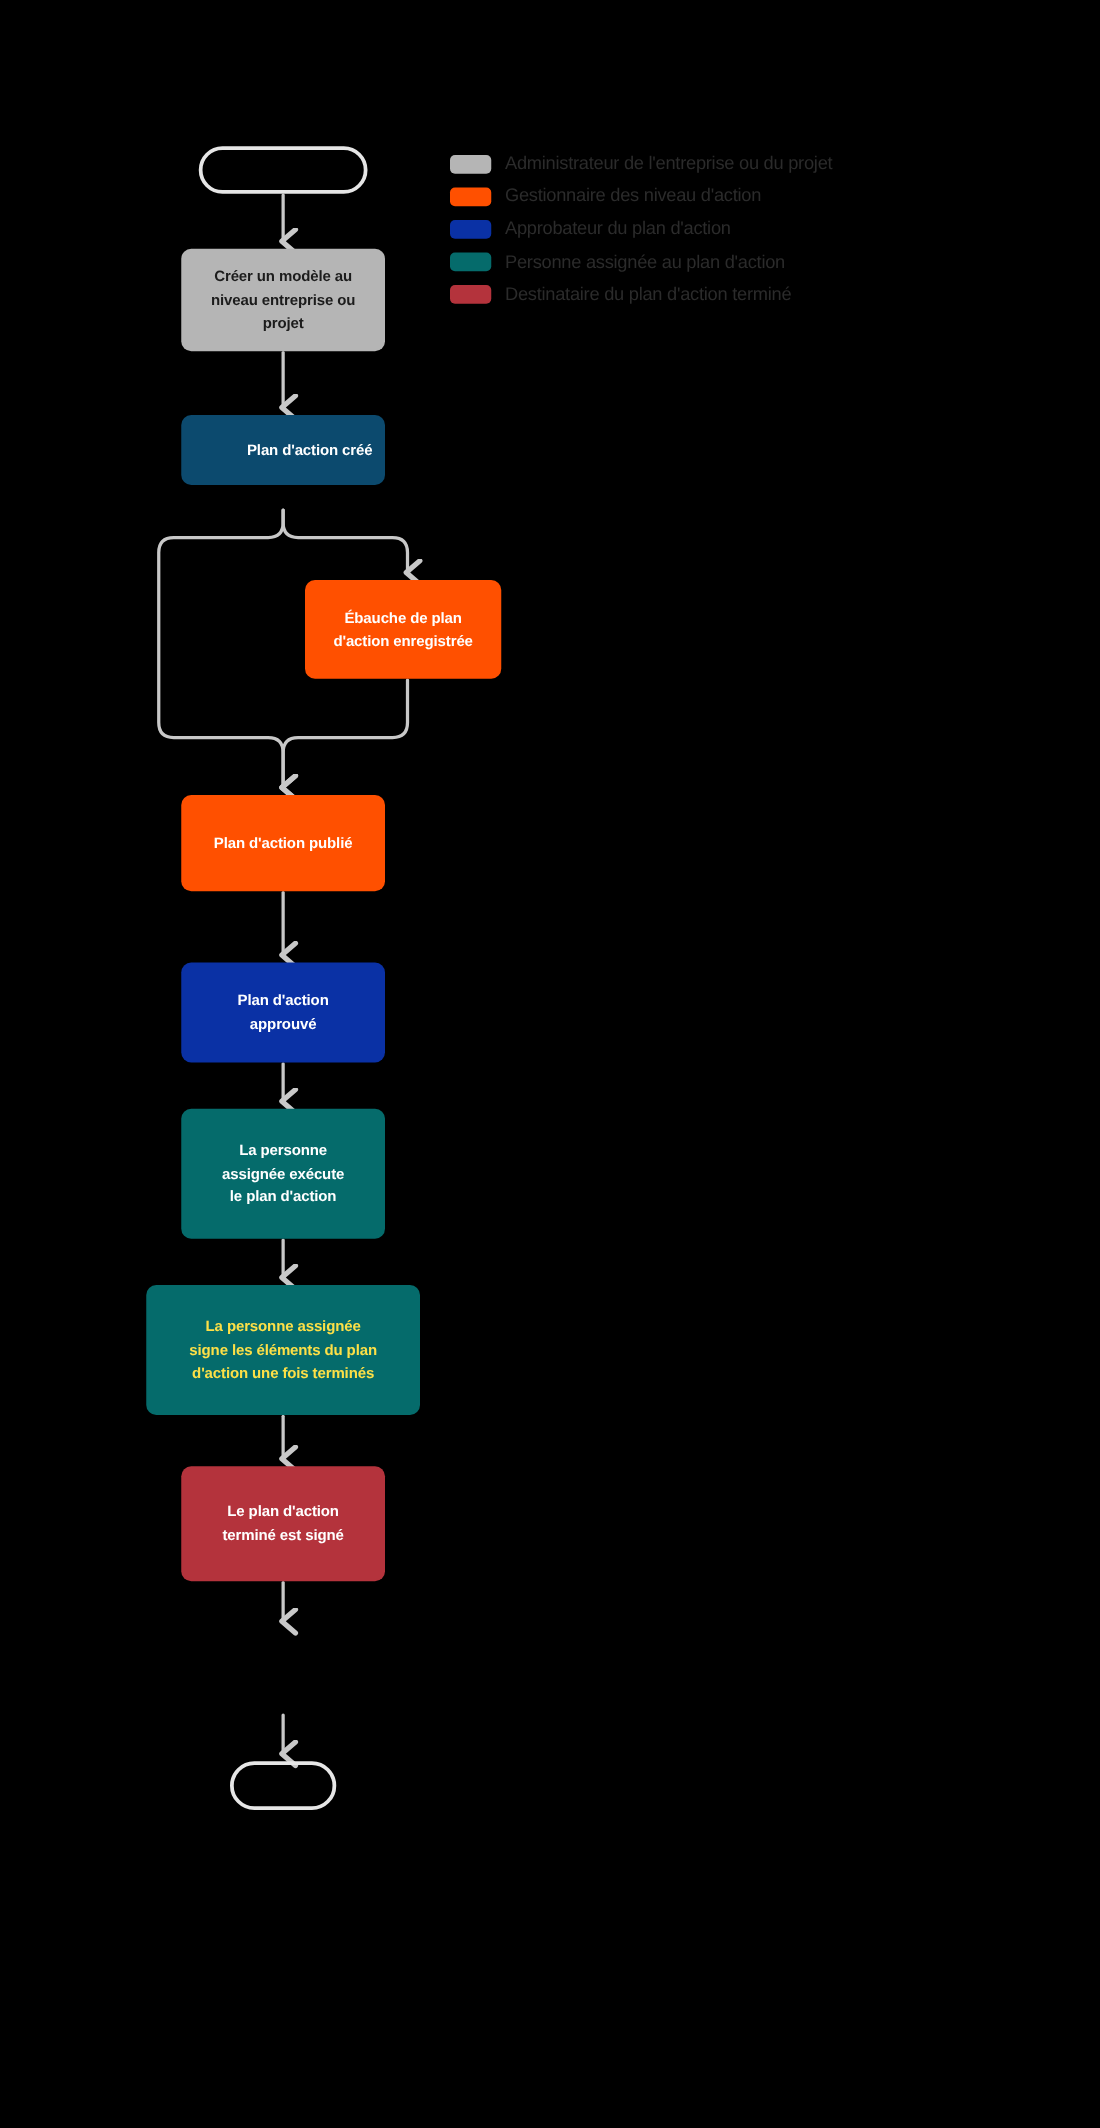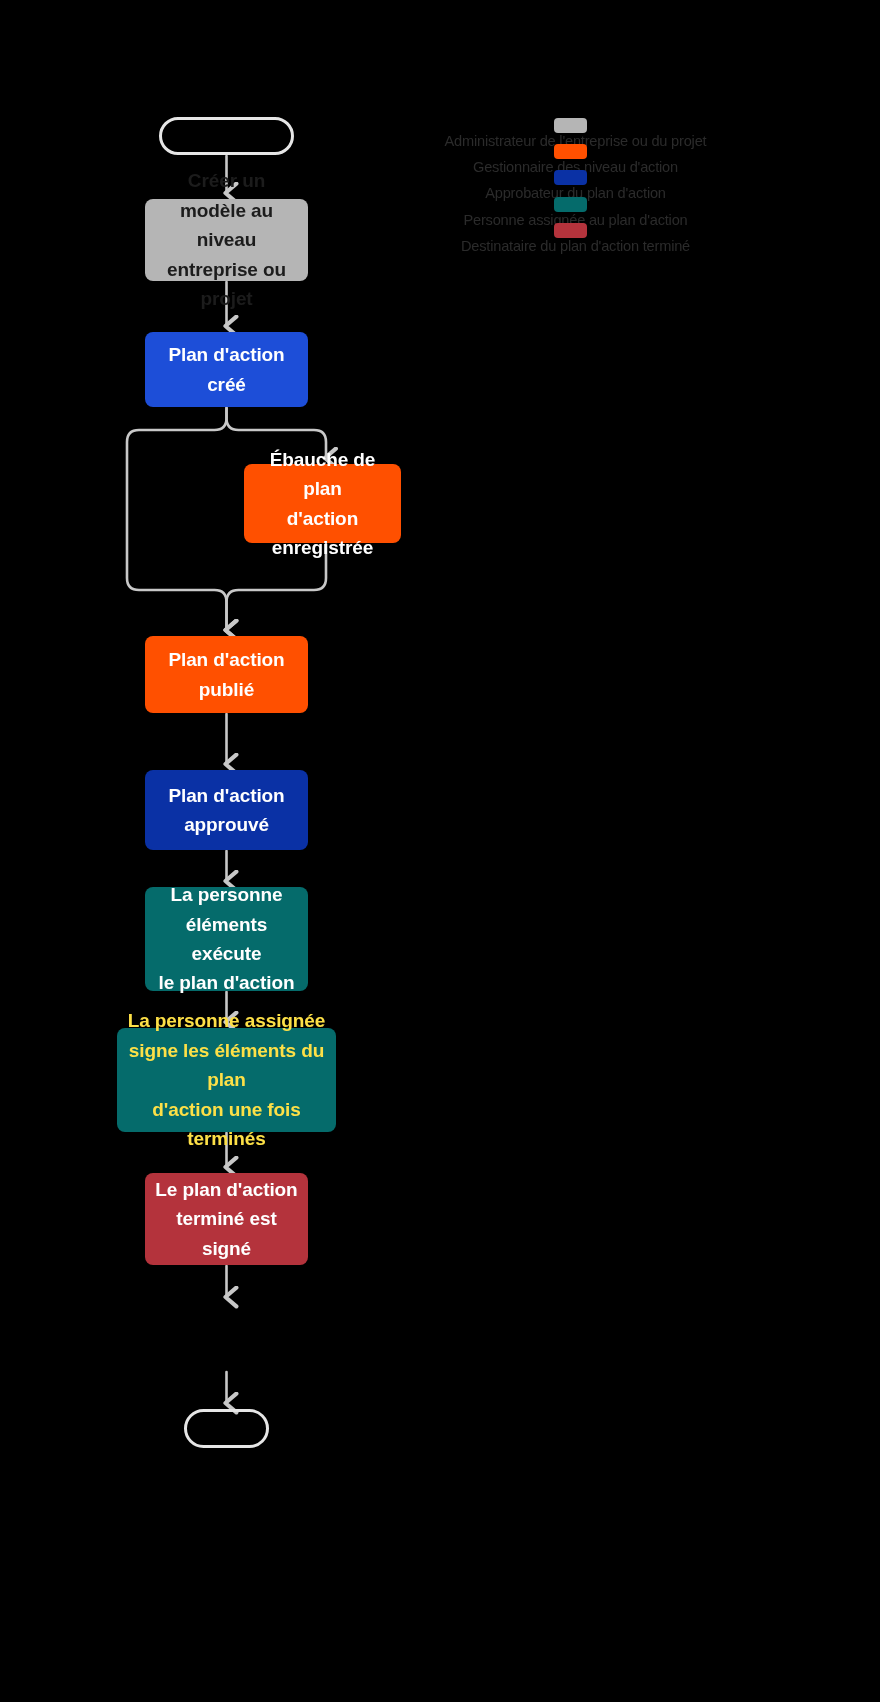--- a/index.html
+++ b/index.html
@@ -31,21 +31,21 @@
   
   .node {
     position: absolute;
     box-sizing: border-box;
     border-radius: 8px;
     display: flex;
     align-items: center;
     justify-content: center;
     text-align: center;
     font-weight: bold;
-    font-size: 19px;
+    font-size: 12px;
     line-height: 1.55;
     letter-spacing: -0.1px;
     padding: 6px 10px;
     color: #ffffff;
   }
   .node.terminator {
     background: transparent;
     border: 3px solid #e6e6e6;
     border-radius: 20px;
   }
@@ -62,21 +62,20 @@
   #legend {
     position: absolute;
     left: 360px;
     top: 118px;
     width: 420px;
   }
   .legend-row {
     display: flex;
     align-items: center;
     height: 26.2px;
-    flex-direction: column;
   }
   .legend-swatch {
     width: 33px;
     height: 15px;
     border-radius: 4px;
     flex: 0 0 auto;
   }
   .legend-label {
     margin-left: 11px;
     font-size: 14.6px;
@@ -128,41 +127,41 @@
   <div class="node terminator" style="left: 159px; top: 117px; width: 135px; height: 38px; color: rgb(255, 255, 255);">
     <span class="node-text"></span>
   </div>
 
   <div class="node gray" style="left: 145px; top: 199px; width: 163px; height: 82px; background: rgb(181, 181, 181); color: rgb(28, 28, 28);">
     <span class="node-text">Créer un modèle au
 niveau entreprise ou
 projet</span>
   </div>
 
-  <div class="node" style="left: 145px; top: 332px; width: 163px; height: 75px; background: #1d4ed8; color: rgb(255, 255, 255);">
+  <div class="node" style="left: 145px; top: 332px; width: 163px; height: 56px; background: #0c4a6e; color: rgb(255, 255, 255); justify-content: flex-end;">
     <span class="node-text">Plan d'action créé</span>
   </div>
 
   <div class="node" style="left: 244px; top: 464px; width: 157px; height: 79px; background: rgb(255, 80, 0); color: rgb(255, 255, 255);">
     <span class="node-text">Ébauche de plan
 d'action enregistrée</span>
   </div>
 
   <div class="node" style="left: 145px; top: 636px; width: 163px; height: 77px; background: rgb(255, 80, 0); color: rgb(255, 255, 255);">
     <span class="node-text">Plan d'action publié</span>
   </div>
 
   <div class="node" style="left: 145px; top: 770px; width: 163px; height: 80px; background: rgb(10, 49, 165); color: rgb(255, 255, 255);">
     <span class="node-text">Plan d'action
 approuvé</span>
   </div>
 
   <div class="node" style="left: 145px; top: 887px; width: 163px; height: 104px; background: rgb(5, 107, 107); color: rgb(255, 255, 255);">
     <span class="node-text">La personne
-éléments exécute
+assignée exécute
 le plan d'action</span>
   </div>
 
   <div class="node" style="left: 117px; top: 1028px; width: 219px; height: 104px; background: rgb(5, 107, 107); color: #fde047;">
     <span class="node-text">La personne assignée
 signe les éléments du plan
 d'action une fois terminés</span>
   </div>
 
   <div class="node" style="left: 145px; top: 1173px; width: 163px; height: 92px; background: rgb(180, 51, 60); color: rgb(255, 255, 255);">

